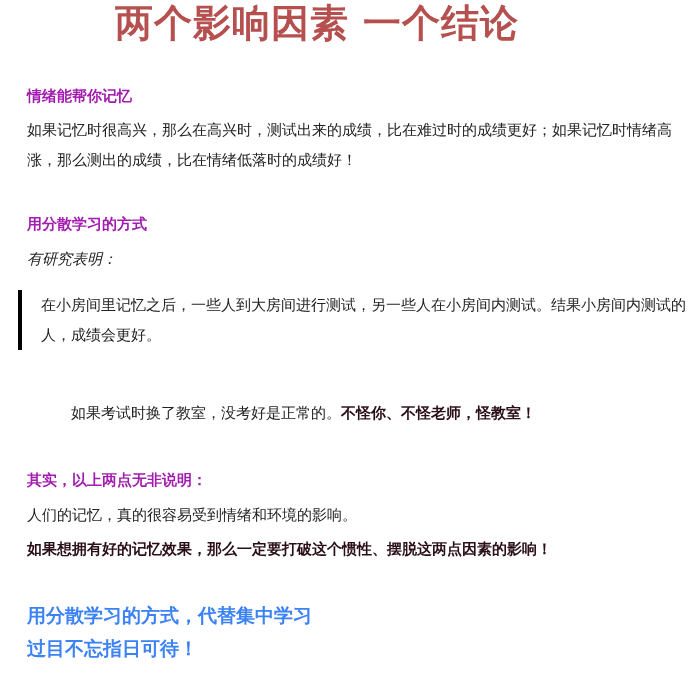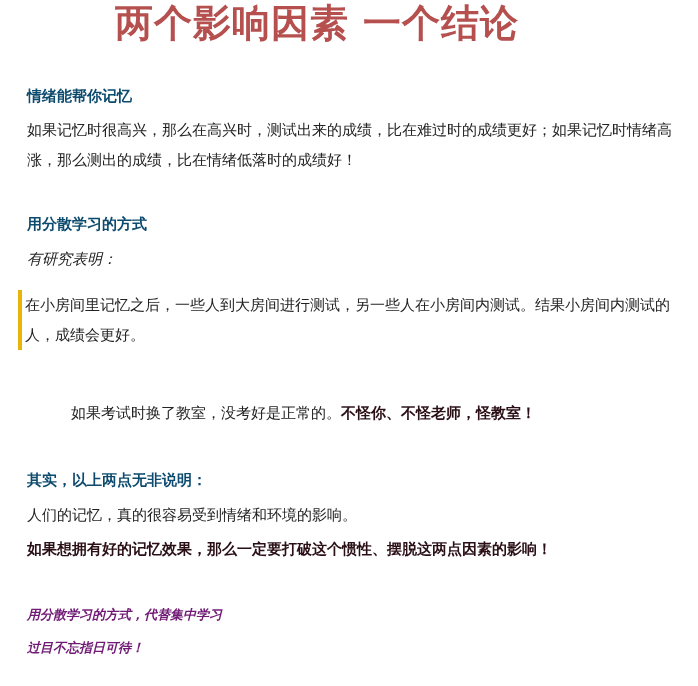--- a/index.html
+++ b/index.html
@@ -1,26 +1,26 @@
 <!DOCTYPE html>
 <html><head>
 <meta charset="utf-8">
 <style>
   html, body { margin: 0; padding: 0; background: #ffffff; }
   body { width: 698px; height: 686px; overflow: hidden; position: relative;
          font-family: "DejaVu Sans", "Liberation Sans", sans-serif; color: #222; }
   .title { position: absolute; top: 0; left: 0; width: 634px; text-align: center;
            font-family: "DejaVu Serif", "Liberation Serif", serif; font-weight: bold;
            font-size: 38px; line-height: 46px; color: #b5504f; letter-spacing: 1px; }
-  .heading { position: absolute; left: 27px; font-size: 15px; font-weight: bold; color: #0c4a6e; line-height: 20px; }
+  .heading { position: absolute; left: 27px; font-size: 15px; font-weight: bold; color: #a21caf; line-height: 20px; }
   .para { position: absolute; left: 27px; width: 665px; font-size: 15px; line-height: 30px; color: #222; }
-  .quote { position: absolute; left: 18px; width: 674px; border-left: 4px solid #eab308; padding-left: 3px;
+  .quote { position: absolute; left: 18px; width: 674px; border-left: 4px solid #000000; padding-left: 19px;
            font-size: 15px; line-height: 30px; color: #222; box-sizing: border-box; }
   .strong-dark { font-weight: bold; color: #2a0f17; }
-  .red-line { position: absolute; left: 27px; font-size: 13px; font-weight: bold; color: #701a75; line-height: 20px; font-style: italic; }
+  .red-line { position: absolute; left: 27px; font-size: 19px; font-weight: bold; color: #3b82f6; line-height: 20px; }
 </style>
 </head>
 <body>
 
 <div class="title">两个影响因素  一个结论</div>
 
 <div class="heading" style="top:86px;">情绪能帮你记忆</div>
 <div class="para" style="top:115px;">如果记忆时很高兴，那么在高兴时，测试出来的成绩，比在难过时的成绩更好；如果记忆时情绪高涨，那么测出的成绩，比在情绪低落时的成绩好！</div>
 
 <div class="heading" style="top:214px;">用分散学习的方式</div>

